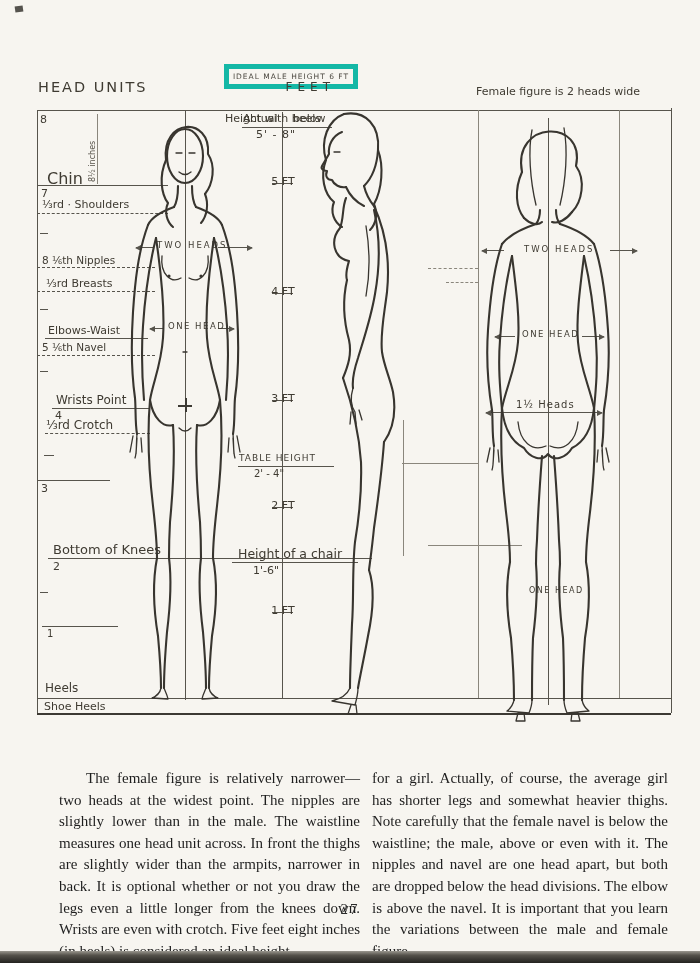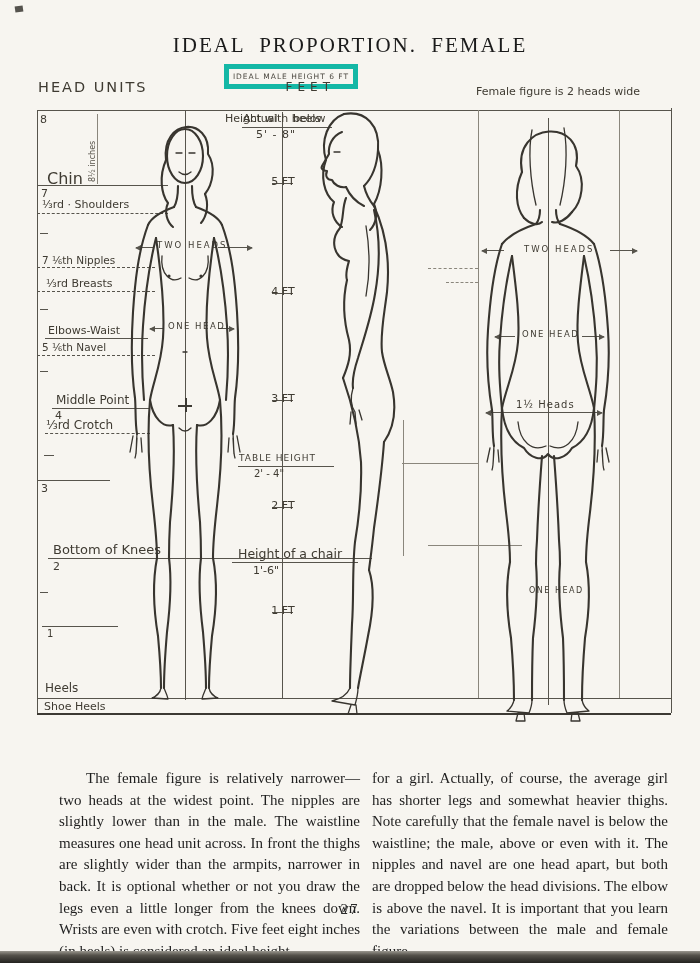--- a/index.html
+++ b/index.html
@@ -34,21 +34,20 @@
   svg.fig{position:absolute;}
   svg.fig path, svg.fig ellipse{fill:none;stroke:#38352f;stroke-width:2.1;stroke-linecap:round;stroke-linejoin:round;}
   svg.fig .fill{fill:#38352f;stroke:none;}
   svg.fig .thin{stroke-width:1.3;}
 </style>
 </head>
 <body>
 
 <div class="page">
   <div class="mark"></div>
-  <div class="title">IDEAL  PROPORTION.  FEMALE</div>
 
   <div class="hline" style="left:37px;top:110px;width:634px"></div>
   <div class="vline" style="left:37px;top:110px;height:603px"></div>
   <div class="vline" style="left:671px;top:108px;height:605px"></div>
   <div class="vline lite" style="left:478px;top:110px;height:588px"></div>
   <div class="vline lite" style="left:619px;top:110px;height:588px"></div>
   <div class="vline" style="left:185px;top:110px;height:590px"></div>
   <div class="vline" style="left:282px;top:112px;height:586px"></div>
   <div class="vline" style="left:548px;top:118px;height:587px"></div>
 
@@ -109,25 +108,25 @@
   <div class="hand" style="left:256px;top:128px;font-size:11px;letter-spacing:1px">5' - 8"</div>
   <div class="hand" style="left:462px;top:85px;width:192px;text-align:center;font-size:11px">Female figure is 2 heads wide</div>
 
   <div class="vline lite" style="left:97px;top:114px;height:70px"></div>
   <div class="vtext" style="left:88px;top:182px">8½ inches</div>
 
   <div class="hand" style="left:40px;top:113px;font-size:11px">8</div>
   <div class="hand" style="left:47px;top:169px;font-size:16px">Chin</div>
   <div class="hand" style="left:41px;top:187px;font-size:11px">7</div>
   <div class="hand" style="left:42px;top:198px;font-size:11px">⅓rd · Shoulders</div>
-  <div class="hand" style="left:42px;top:254px;font-size:10.5px">7  ⅙th Nipples</div>
+  <div class="hand" style="left:42px;top:254px;font-size:10.5px">8  ⅙th Nipples</div>
   <div class="hand" style="left:46px;top:277px;font-size:11px">⅓rd Breasts</div>
   <div class="hand" style="left:48px;top:324px;font-size:11px">Elbows-Waist</div>
   <div class="hand" style="left:42px;top:341px;font-size:10.5px">5  ⅙th Navel</div>
-  <div class="hand" style="left:56px;top:393px;font-size:12px">Middle Point</div>
+  <div class="hand" style="left:56px;top:393px;font-size:12px">Wrists Point</div>
   <div class="hand" style="left:55px;top:409px;font-size:11px">4</div>
   <div class="hand" style="left:46px;top:418px;font-size:12px">⅓rd Crotch</div>
   <div class="hand" style="left:41px;top:482px;font-size:11px">3</div>
   <div class="hand" style="left:53px;top:542px;font-size:13px">Bottom of Knees</div>
   <div class="hand" style="left:53px;top:560px;font-size:11px">2</div>
   <div class="hand" style="left:47px;top:628px;font-size:10px">1</div>
   <div class="hand" style="left:45px;top:681px;font-size:12px">Heels</div>
   <div class="hand" style="left:44px;top:700px;font-size:11px">Shoe Heels</div>
 
   <div class="hand" style="left:267px;top:175px;width:32px;text-align:center;font-size:11px">5 FT</div>

